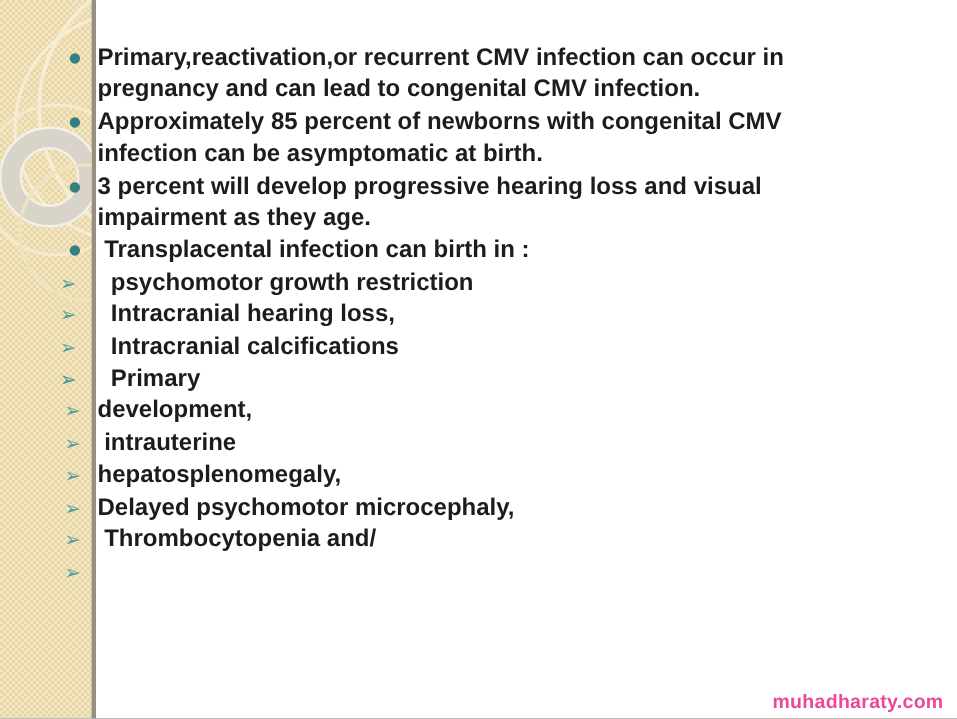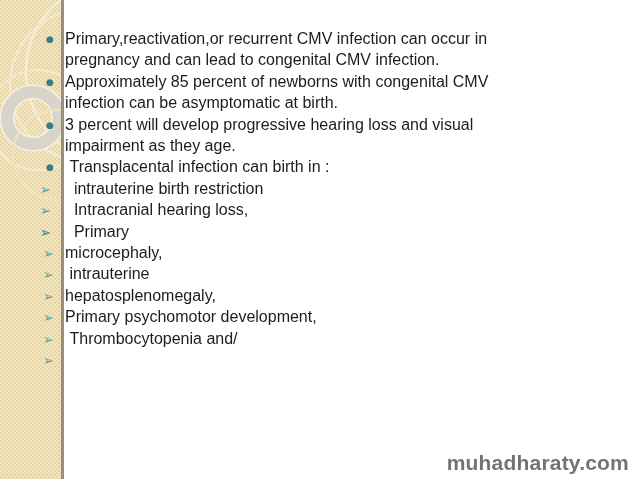--- a/index.html
+++ b/index.html
@@ -25,32 +25,32 @@
   
   .content{position:absolute;left:0;top:0;right:0;bottom:0;}
   ul.bullets{list-style:none;margin:0;padding:28px 4px 0 0;}
   ul.bullets li{
     position:relative;
     padding-left:65px;
     font-size:16px;
     line-height:21.4px;
     color:var(--text,#1c1c1c);
   }
-  ul.bullets .txt{white-space:pre-wrap;}
+  ul.bullets .txt{white-space:pre-wrap;font-weight:bold;}
   ul.bullets .bullet{
     position:absolute;
     font-family:"DejaVu Sans", sans-serif;
     line-height:1;
   }
   li.dot .bullet{left:46px;top:7px;font-size:9px;color:var(--accent_dot,#337f82);}
   li.arrow .bullet{left:43px;top:5px;font-size:13px;color:var(--accent_arrow,#4f9d9d);}
   li.level2.arrow .bullet{left:40px;}
   .watermark{
     position:absolute;right:9px;bottom:4px;
-    font-size:21px;font-weight:bold;color:#737373;
+    font-size:13px;font-weight:bold;color:#ec4899;
     letter-spacing:0.2px;
   }
 </style>
 </head>
 <body>
 
 <div class="slide">
 
   <div class="sidebar">
     <svg width="61" height="479" viewBox="0 0 61 479">
@@ -85,51 +85,52 @@
     <span class="bullet">●</span>
     <span class="txt">3 percent will develop progressive hearing loss and visual
 impairment as they age.</span>
   </li>
         <li class="dot level1">
     <span class="bullet">●</span>
     <span class="txt"> Transplacental infection can birth in :</span>
   </li>
         <li class="arrow level2">
     <span class="bullet">➢</span>
-    <span class="txt">  intrauterine birth restriction</span>
+    <span class="txt">  psychomotor growth restriction</span>
   </li>
         <li class="arrow level2">
     <span class="bullet">➢</span>
     <span class="txt">  Intracranial hearing loss,</span>
   </li>
         <li class="arrow level2">
     <span class="bullet">➢</span>
+    <span class="txt">  Intracranial calcifications</span>
   </li>
         <li class="arrow level2">
     <span class="bullet">➢</span>
   </li>
         <li class="arrow level2">
     <span class="bullet">➢</span>
     <span class="txt">  Primary</span>
   </li>
         <li class="arrow level1">
     <span class="bullet">➢</span>
-    <span class="txt">microcephaly,</span>
+    <span class="txt">development,</span>
   </li>
         <li class="arrow level1">
     <span class="bullet">➢</span>
     <span class="txt"> intrauterine</span>
   </li>
         <li class="arrow level1">
     <span class="bullet">➢</span>
     <span class="txt">hepatosplenomegaly,</span>
   </li>
         <li class="arrow level1">
     <span class="bullet">➢</span>
-    <span class="txt">Primary psychomotor development,</span>
+    <span class="txt">Delayed psychomotor microcephaly,</span>
   </li>
         <li class="arrow level1">
     <span class="bullet">➢</span>
     <span class="txt"> Thrombocytopenia and/</span>
   </li>
         <li class="arrow level1">
     <span class="bullet">➢</span>
   </li>
       </ul>
   </div>

